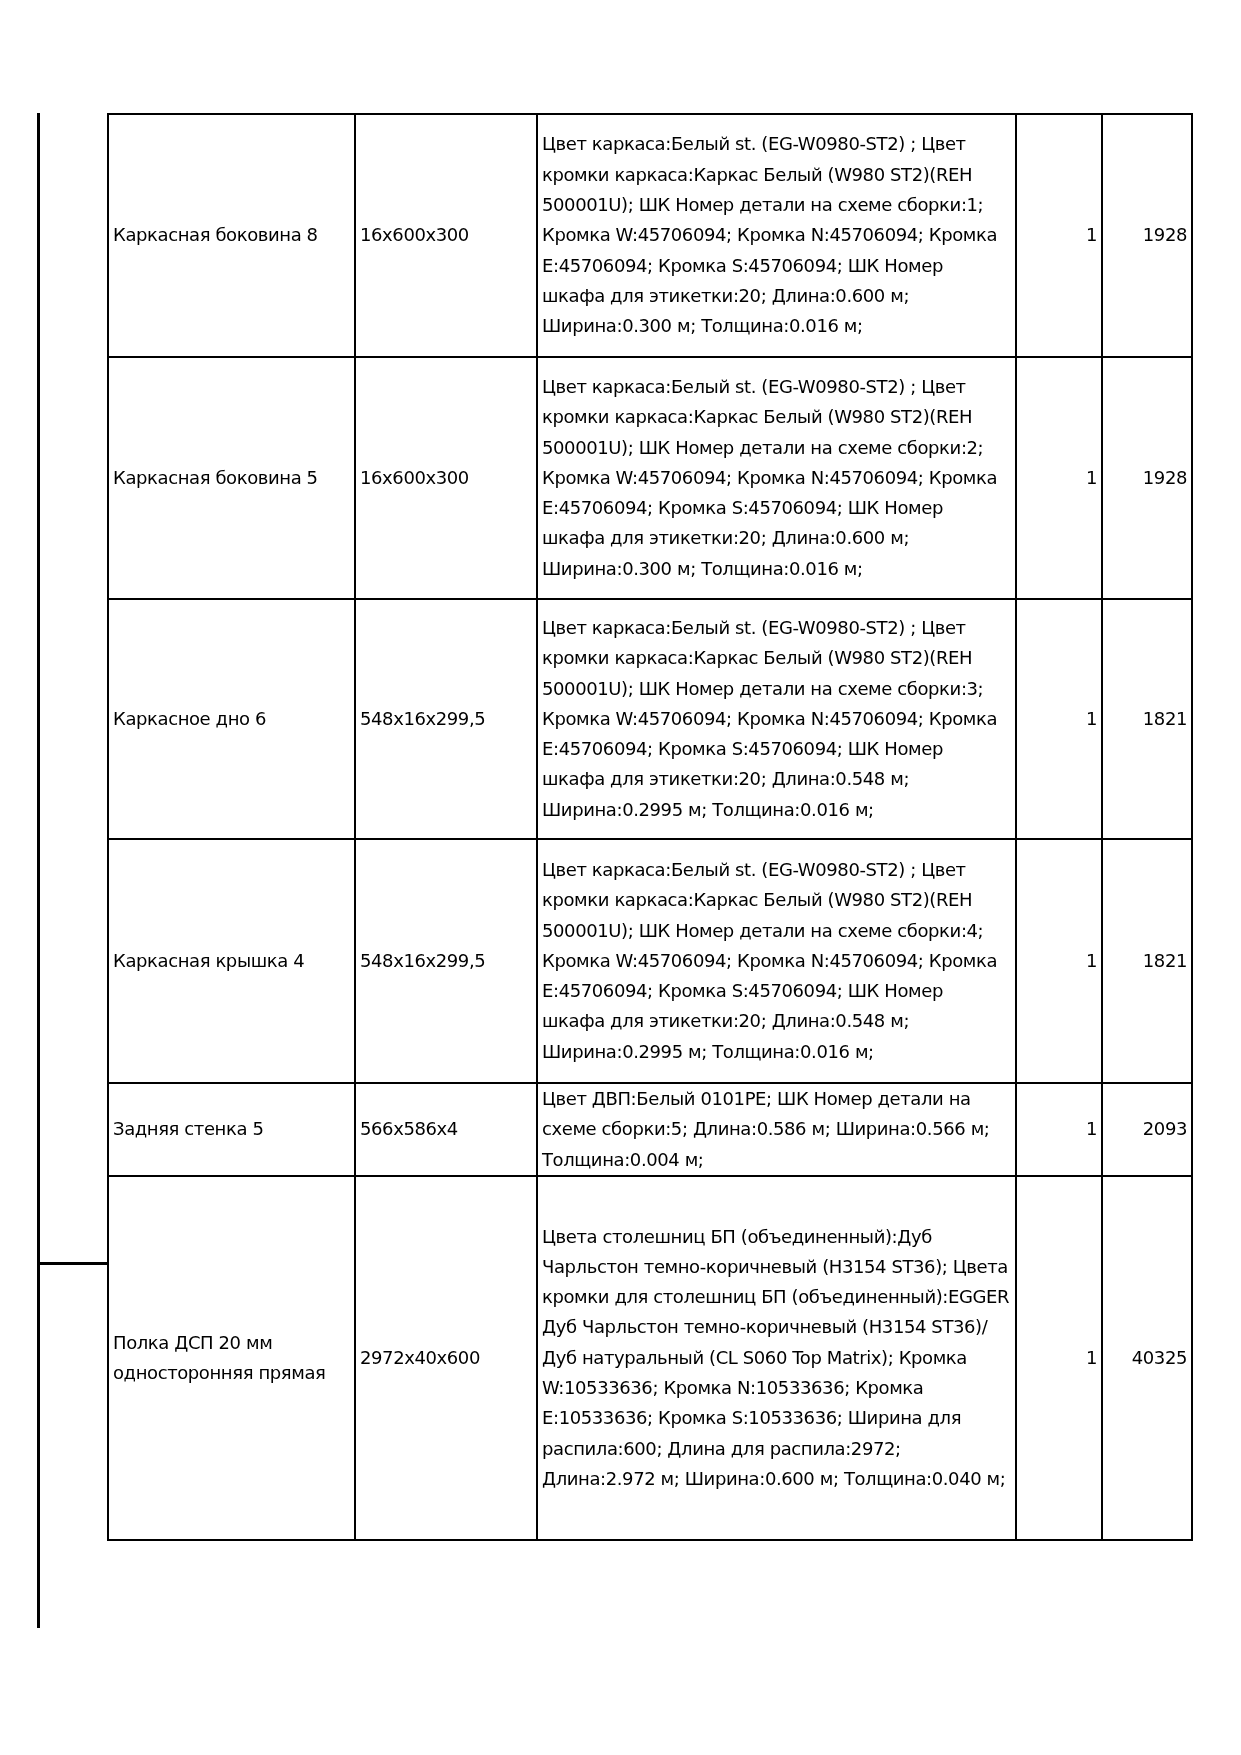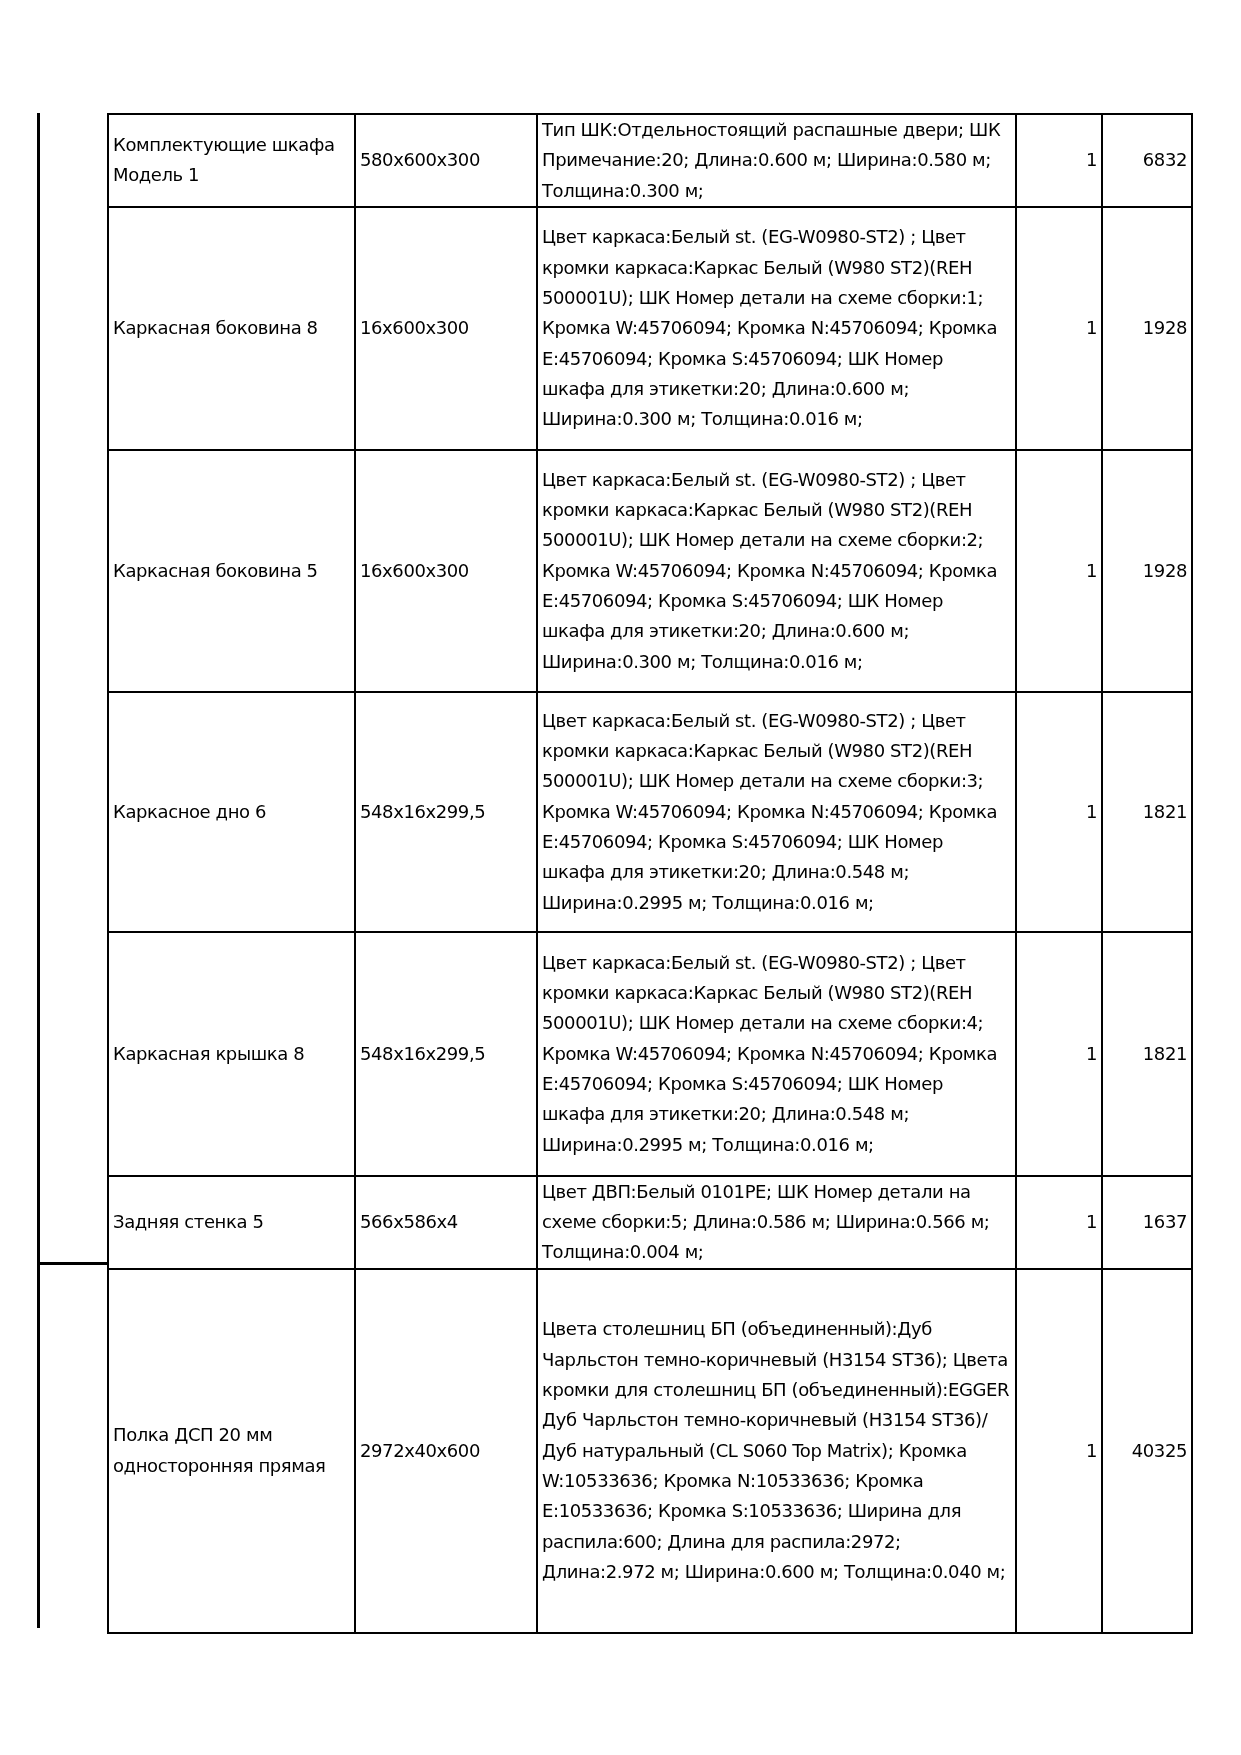--- a/index.html
+++ b/index.html
@@ -25,27 +25,20 @@
   tr.r6 { height: 364px; }
 </style>
 </head>
 <body>
 
 <div class="vrule"></div>
 <div class="hstub"></div>
 
 <table class="spec">
   <tbody>
-    <tr class="r0">
-      <td class="c-name">Комплектующие шкафа Модель 1</td>
-      <td class="c-size">580x600x300</td>
-      <td class="c-desc">Тип ШК:Отдельностоящий распашные двери; ШК Примечание:20; Длина:0.600 м; Ширина:0.580 м; Толщина:0.300 м;</td>
-      <td class="c-qty">1</td>
-      <td class="c-price">6832</td>
-    </tr>
     <tr class="r1">
       <td class="c-name">Каркасная боковина 8</td>
       <td class="c-size">16x600x300</td>
       <td class="c-desc">Цвет каркаса:Белый st. (EG-W0980-ST2) ; Цвет кромки каркаса:Каркас Белый (W980 ST2)(REH 500001U); ШК Номер детали на схеме сборки:1; Кромка W:45706094; Кромка N:45706094; Кромка E:45706094; Кромка S:45706094; ШК Номер шкафа для этикетки:20; Длина:0.600 м; Ширина:0.300 м; Толщина:0.016 м;</td>
       <td class="c-qty">1</td>
       <td class="c-price">1928</td>
     </tr>
     <tr class="r2">
       <td class="c-name">Каркасная боковина 5</td>
       <td class="c-size">16x600x300</td>
@@ -54,32 +47,32 @@
       <td class="c-price">1928</td>
     </tr>
     <tr class="r3">
       <td class="c-name">Каркасное дно 6</td>
       <td class="c-size">548x16x299,5</td>
       <td class="c-desc">Цвет каркаса:Белый st. (EG-W0980-ST2) ; Цвет кромки каркаса:Каркас Белый (W980 ST2)(REH 500001U); ШК Номер детали на схеме сборки:3; Кромка W:45706094; Кромка N:45706094; Кромка E:45706094; Кромка S:45706094; ШК Номер шкафа для этикетки:20; Длина:0.548 м; Ширина:0.2995 м; Толщина:0.016 м;</td>
       <td class="c-qty">1</td>
       <td class="c-price">1821</td>
     </tr>
     <tr class="r4">
-      <td class="c-name">Каркасная крышка 8</td>
+      <td class="c-name">Каркасная крышка 4</td>
       <td class="c-size">548x16x299,5</td>
       <td class="c-desc">Цвет каркаса:Белый st. (EG-W0980-ST2) ; Цвет кромки каркаса:Каркас Белый (W980 ST2)(REH 500001U); ШК Номер детали на схеме сборки:4; Кромка W:45706094; Кромка N:45706094; Кромка E:45706094; Кромка S:45706094; ШК Номер шкафа для этикетки:20; Длина:0.548 м; Ширина:0.2995 м; Толщина:0.016 м;</td>
       <td class="c-qty">1</td>
       <td class="c-price">1821</td>
     </tr>
     <tr class="r5">
       <td class="c-name">Задняя стенка 5</td>
       <td class="c-size">566x586x4</td>
       <td class="c-desc">Цвет ДВП:Белый  0101PE; ШК Номер детали на схеме сборки:5; Длина:0.586 м; Ширина:0.566 м; Толщина:0.004 м;</td>
       <td class="c-qty">1</td>
-      <td class="c-price">1637</td>
+      <td class="c-price">2093</td>
     </tr>
     <tr class="r6">
       <td class="c-name">Полка ДСП 20 мм односторонняя прямая</td>
       <td class="c-size">2972x40x600</td>
       <td class="c-desc">Цвета столешниц БП (объединенный):Дуб Чарльстон темно-коричневый (H3154 ST36); Цвета кромки для столешниц БП (объединенный):EGGER Дуб Чарльстон темно-коричневый (H3154 ST36)/Дуб натуральный (CL S060 Top Matrix); Кромка W:10533636; Кромка N:10533636; Кромка E:10533636; Кромка S:10533636; Ширина для распила:600; Длина для распила:2972; Длина:2.972 м; Ширина:0.600 м; Толщина:0.040 м;</td>
       <td class="c-qty">1</td>
       <td class="c-price">40325</td>
     </tr>
   </tbody>
 </table>

